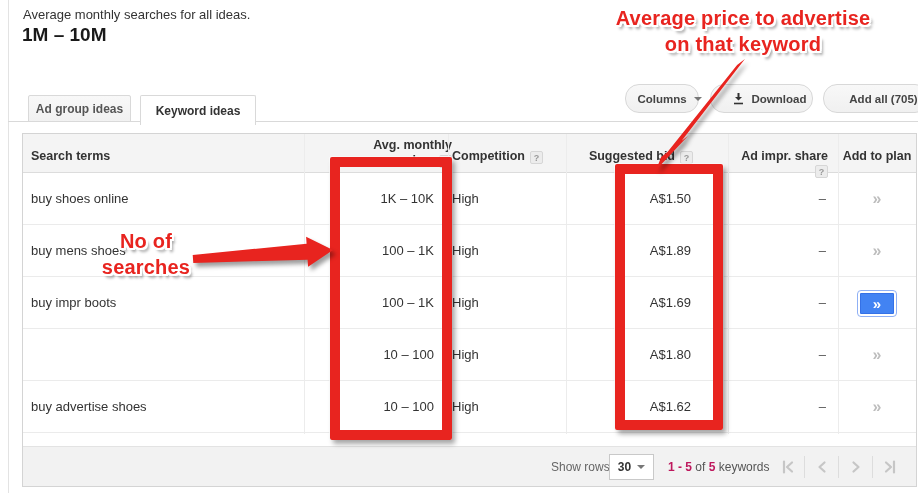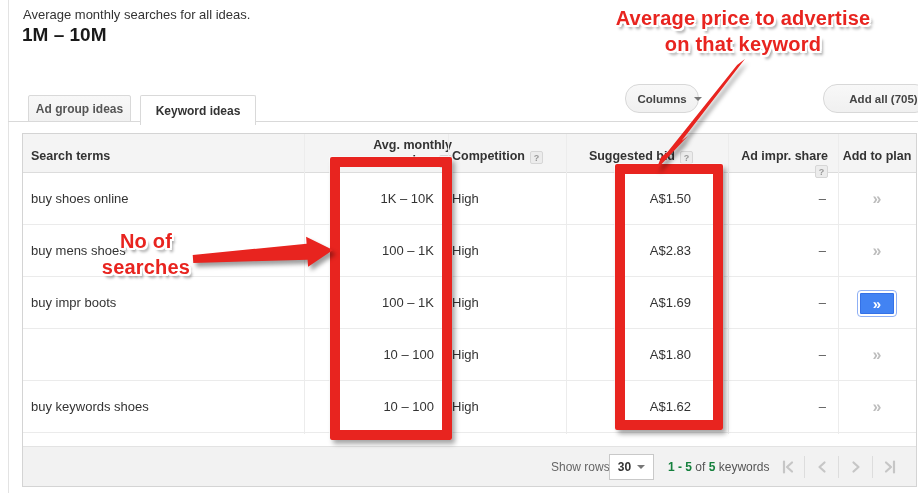--- a/index.html
+++ b/index.html
@@ -63,21 +63,21 @@
   .chev{color:#bdbdbd;font-size:16px;font-weight:bold;cursor:pointer;}
   .chev-btn{display:inline-block;background:var(--button-blue);border:2px solid #fff;outline:1px solid #8fb0f5;
             border-radius:3px;width:38px;height:25px;line-height:21px;color:#fff;font-size:15px;font-weight:bold;
             vertical-align:middle;cursor:pointer;box-shadow:0 0 0 1px #3571e6 inset;}
 
   .tfoot{position:absolute;left:0;bottom:0;width:893px;height:40px;background:#f2f2f2;border-top:1px solid #e3e3e3;}
   .showrows-label{position:absolute;left:528px;top:0;line-height:40px;font-size:12px;color:#666;}
   .rows-select{position:absolute;left:586px;top:7px;width:45px;height:26px;background:#fff;border:1px solid #c9c9c9;
                display:flex;align-items:center;justify-content:center;gap:6px;font-size:12px;font-weight:bold;color:#333;cursor:pointer;}
   .range-text{position:absolute;left:645px;top:0;line-height:40px;font-size:12px;color:#555;}
-  .range-text b{color:#15803d;}
+  .range-text b{color:#be185d;}
   .pager{position:absolute;right:10px;top:0;height:40px;display:flex;align-items:center;}
   .pager .pbtn{width:33px;height:24px;display:flex;align-items:center;justify-content:center;cursor:pointer;}
   .pager .psep{width:1px;height:22px;background:#ddd;}
   .ann-rect{position:absolute;border:10px solid var(--annotation-red);border-radius:2px;z-index:50;
             box-shadow:3px 4px 5px rgba(0,0,0,.35), 0 0 0 1px rgba(255,255,255,.65);pointer-events:none;}
   .rect-searches{left:330px;top:157px;width:122px;height:283px;}
   .rect-bid{left:615px;top:164px;width:108px;height:266px;}
   .ann-note{position:absolute;z-index:51;font-weight:bold;font-size:20px;line-height:26px;color:var(--annotation-red);
             text-align:center;pointer-events:none;letter-spacing:.2px;
             text-shadow:-2px -2px 0 #fff,2px -2px 0 #fff,-2px 2px 0 #fff,2px 2px 0 #fff,0 -2px 0 #fff,0 2px 0 #fff,-2px 0 0 #fff,2px 0 0 #fff,3px 4px 3px rgba(0,0,0,.4);}
@@ -100,20 +100,28 @@
   </div>
   <div class="tab tab-adgroup">
     <span>Ad group ideas</span>
   </div>
   <div class="tabs-rule"></div>
 
   <div class="btn btn-columns">
     <span>Columns</span>
     <span class="caret"></span>
   </div>
+  <div class="btn btn-download">
+    <svg width="13" height="13" viewBox="0 0 13 13">
+      <path d="M6.5 1v6.2" stroke="#333" stroke-width="2" fill="none"></path>
+      <path d="M3 5l3.5 3.5L10 5z" fill="#333"></path>
+      <path d="M2 11.5h9" stroke="#333" stroke-width="1.6"></path>
+    </svg>
+    <span>Download</span>
+  </div>
   <div class="btn btn-addall">
     <span>Add all (705)</span>
   </div>
 
   <div class="table">
     <div class="thead">
       <div class="hcell h-search">Search terms</div>
       <div class="hcell h-avg">
         <span>Avg. monthly</span><br>
         <span>searches</span><span class="help">?</span>
@@ -141,41 +149,41 @@
       <div class="cell c-search">1K – 10K</div>
       <div class="cell c-comp">High</div>
       <div class="cell c-bid">A$1.50</div>
       <div class="cell c-impr">–</div>
       <div class="cell c-add"><span class="chev">»</span></div>
     </div>
     <div class="row r1">
       <div class="cell c-term">buy mens shoes</div>
       <div class="cell c-search">100 – 1K</div>
       <div class="cell c-comp">High</div>
-      <div class="cell c-bid">A$2.83</div>
+      <div class="cell c-bid">A$1.89</div>
       <div class="cell c-impr">–</div>
       <div class="cell c-add"><span class="chev">»</span></div>
     </div>
     <div class="row r2">
       <div class="cell c-term">buy impr boots</div>
       <div class="cell c-search">100 – 1K</div>
       <div class="cell c-comp">High</div>
       <div class="cell c-bid">A$1.69</div>
       <div class="cell c-impr">–</div>
       <div class="cell c-add"><span class="chev-btn">»</span></div>
     </div>
     <div class="row r3">
       <div class="cell c-search">10 – 100</div>
       <div class="cell c-comp">High</div>
       <div class="cell c-bid">A$1.80</div>
       <div class="cell c-impr">–</div>
       <div class="cell c-add"><span class="chev">»</span></div>
     </div>
     <div class="row r4">
-      <div class="cell c-term">buy keywords shoes</div>
+      <div class="cell c-term">buy advertise shoes</div>
       <div class="cell c-search">10 – 100</div>
       <div class="cell c-comp">High</div>
       <div class="cell c-bid">A$1.62</div>
       <div class="cell c-impr">–</div>
       <div class="cell c-add"><span class="chev">»</span></div>
     </div>
 
     <div class="tfoot">
       <span class="showrows-label">Show rows:</span>
       <div class="rows-select">

